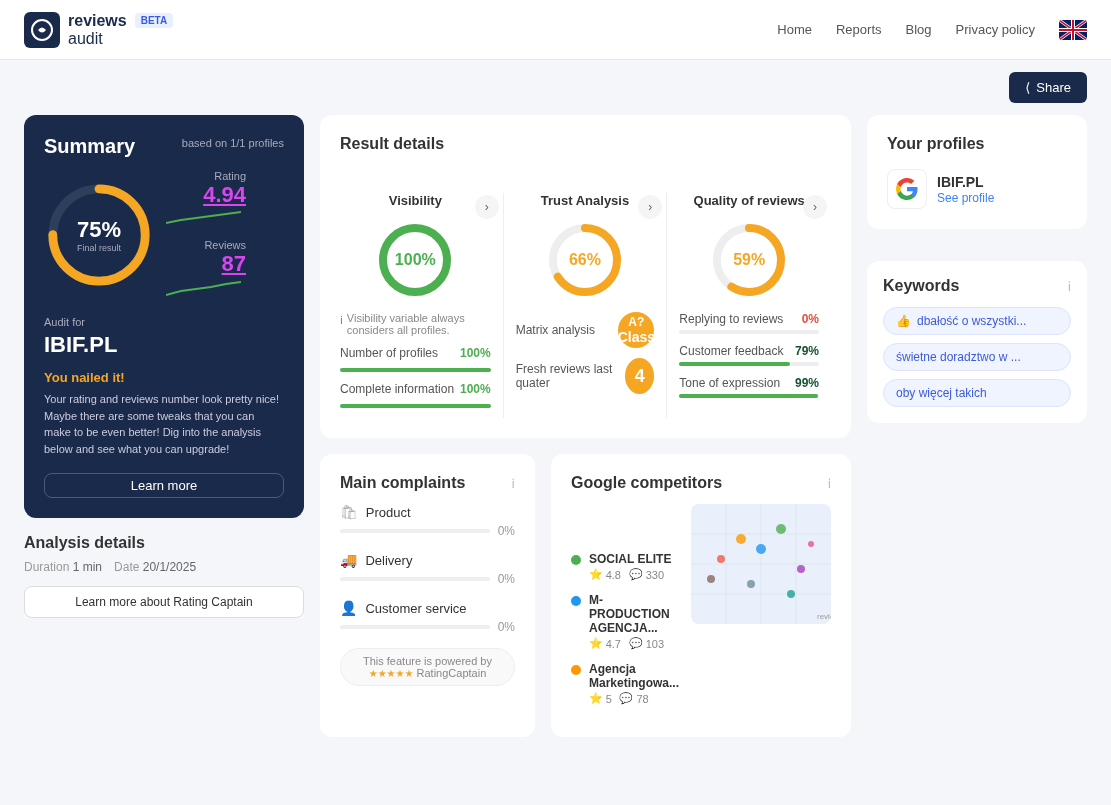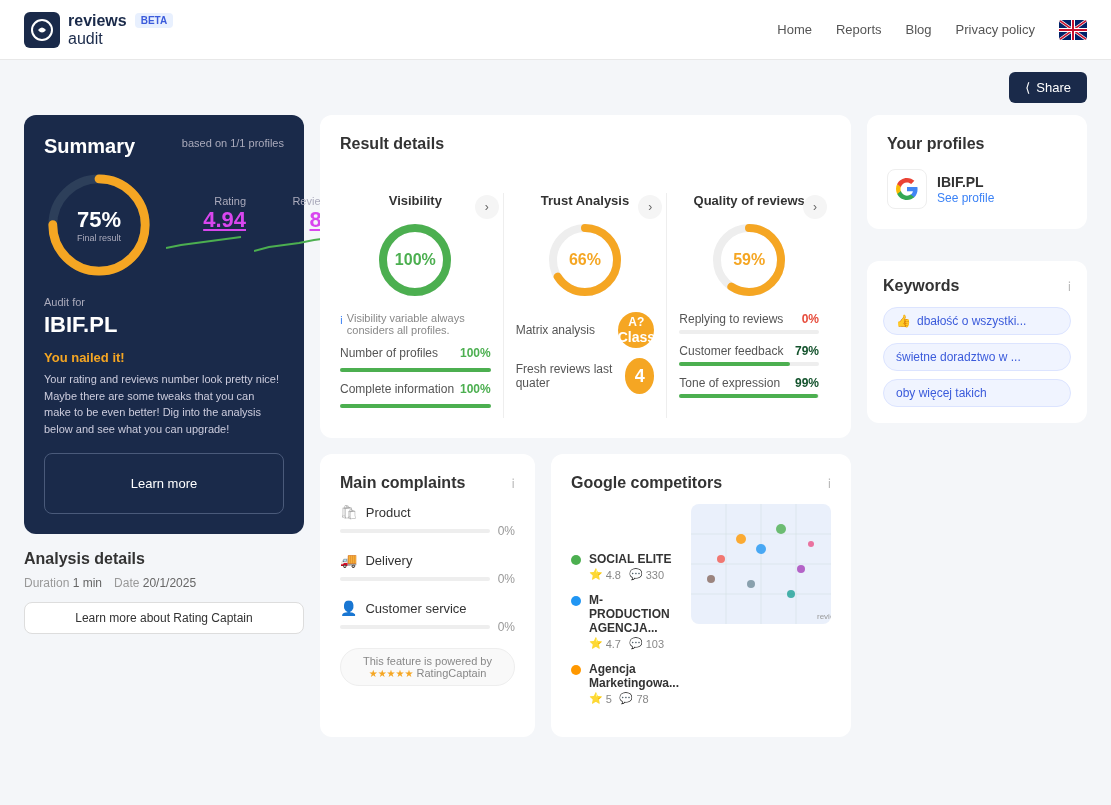--- a/index.html
+++ b/index.html
@@ -30,33 +30,33 @@
     
     .score-section { display: flex; align-items: center; gap: 12px; margin-bottom: 16px; }
     .circle-container { position: relative; width: 110px; height: 110px; flex-shrink: 0; }
     .circle-svg { width: 110px; height: 110px; transform: rotate(-90deg); }
     .circle-bg { fill: none; stroke: #2d3f5a; stroke-width: 8; }
     .circle-progress { fill: none; stroke: #f5a623; stroke-width: 8; stroke-linecap: round; stroke-dasharray: 283; stroke-dashoffset: 71; }
     .circle-text { position: absolute; top: 50%; left: 50%; transform: translate(-50%, -50%); text-align: center; }
     .pct { font-size: 22px; font-weight: 700; color: white; }
     .final-result-label { font-size: 9px; color: #aab; }
 
-    .rating-reviews { display: flex; gap: 8px; }
+    .rating-reviews { display: flex; flex-direction: column; gap: 8px; }
     .rating-box { text-align: right; }
     .rating-label { font-size: 11px; color: #aab; }
     .rating-value { font-size: 22px; font-weight: 700; color: #d946ef; text-decoration: underline; }
     .sparkline { width: 80px; height: 20px; }
 
     .audit-for { font-size: 11px; color: #aab; margin-bottom: 4px; }
     .company-name { font-size: 22px; font-weight: 700; color: white; margin-bottom: 12px; }
 
     .nailed-it { color: #f5a623; font-weight: 700; font-size: 13px; margin-bottom: 6px; }
     .nailed-text { font-size: 11px; color: #ccd; line-height: 1.5; margin-bottom: 16px; }
 
-    .learn-more-btn { width: 100%; padding: 22px; border: 1px solid #4a5a7a; background: transparent; color: white; border-radius: 8px; cursor: pointer; font-size: 13px; }
+    .learn-more-btn { width: 100%; padding: 4px; border: 1px solid #4a5a7a; background: transparent; color: white; border-radius: 8px; cursor: pointer; font-size: 13px; }
 
     
     .analysis-details { margin-top: 16px; }
     .analysis-title { font-size: 16px; font-weight: 600; color: #333; margin-bottom: 8px; }
     .analysis-meta { display: flex; gap: 12px; font-size: 12px; color: #666; margin-bottom: 12px; }
     .meta-label { color: #999; }
     .rating-captain-btn { width: 100%; padding: 8px; border: 1px solid #ddd; background: #fff; color: #333; border-radius: 8px; cursor: pointer; font-size: 12px; }
 
     
     .center-panel { display: flex; flex-direction: column; gap: 16px; }

